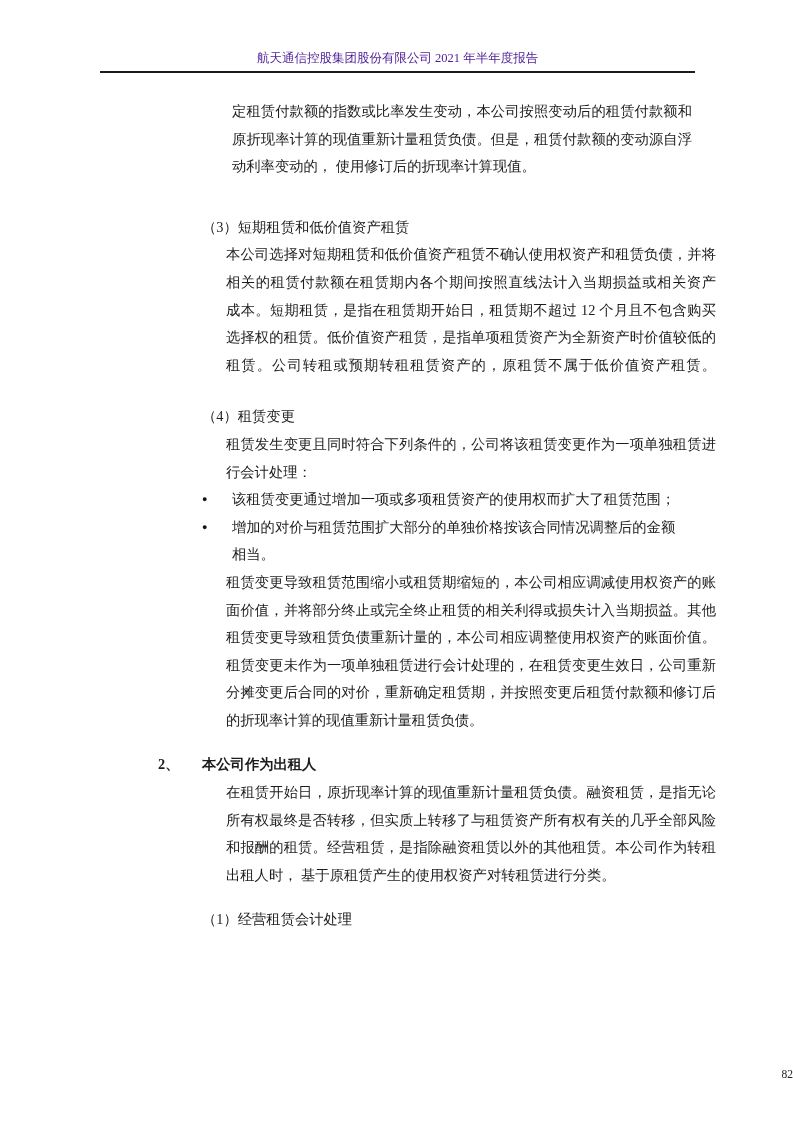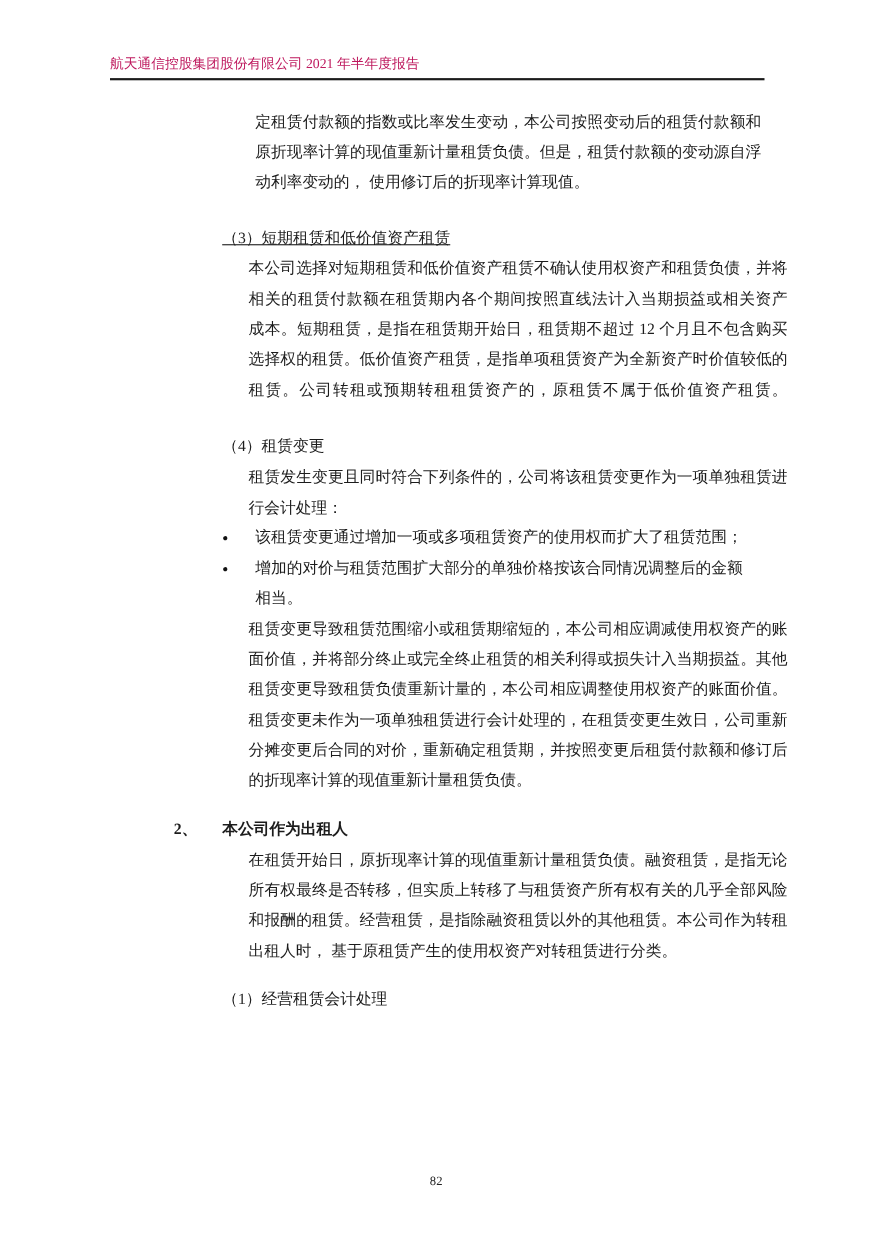--- a/index.html
+++ b/index.html
@@ -10,23 +10,24 @@
     background: #ffffff;
     font-family: "Liberation Serif", "DejaVu Serif", serif;
     color: #1c1c1c;
     overflow: hidden;
   }
   .doc-header {
     position: absolute;
     top: 49px;
     left: 100px;
     width: 595px;
+    text-align: center;
     font-size: 12.5px;
     line-height: 18px;
-    color: #be185d;
+    color: #4c1d95;
   }
   .header-rule {
     position: absolute;
     top: 71px;
     left: 100px;
     width: 595px;
     height: 0;
     border-top: 2px solid #1b1b1b;
   }
   .content {
@@ -35,39 +36,39 @@
     top: 98px;
     width: 540px;
     font-size: 14.3px;
     line-height: 27.6px;
   }
   .blk { margin-left: 68px; width: 490px; }
   .blk.indent { margin-left: 74px; width: 460px; }
   .ln { white-space: normal; }
   .ln.j { text-align: justify; text-align-last: justify; }
   .heading { margin-left: 44px; }
-  .mt-a { margin-top: 23px; text-decoration: underline; }
+  .mt-a { margin-top: 33px; }
   .mt-b { margin-top: 24px; }
   .mt-c { margin-top: 17px; }
   .h2row { display: flex; margin-top: 17px; font-weight: bold; }
   .h2row .h2num { width: 44px; }
   .bullet-row { margin-left: 44px; width: 490px; display: flex; }
   .bullet-row .marker {
     width: 30px;
     font-size: 9px;
     line-height: 27.6px;
     color: #111;
   }
   .bullet-row .btxt { width: 460px; }
   .page-footer {
     position: absolute;
     top: 1068px;
     left: 0;
     width: 793px;
-    text-align: center;
+    text-align: right;
     font-size: 11.5px;
     color: #222;
   }
 </style>
 </head>
 <body>
 
 <div class="page">
 
   <div class="doc-header">航天通信控股集团股份有限公司 2021 年半年度报告</div>

